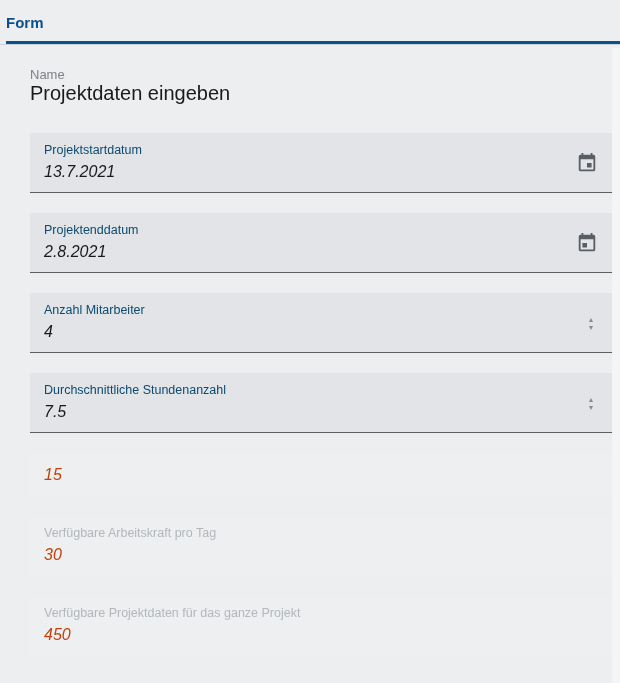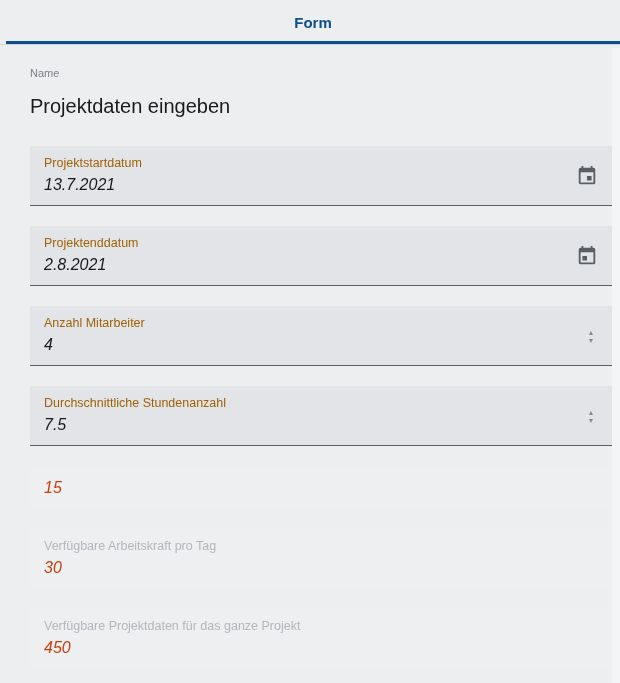--- a/index.html
+++ b/index.html
@@ -1,28 +1,28 @@
 <!DOCTYPE html>
 <html><head>
   <meta charset="utf-8">
   <style>
     * { box-sizing: border-box; margin: 0; padding: 0; font-family: Arial, Helvetica, sans-serif; }
     body { background: #eceef0; width: 620px; height: 683px; overflow: hidden; }
     
     .tab-bar { border-bottom: 1px solid #cfd3d7; }
-    .tab { text-align: center; font-weight: 600; color: #0d4f8b; font-size: 15px; padding: 14px 0 10px 0; border-bottom: 3px solid #0d4f8b; margin-left: 6px; margin-right: 0; }
+    .tab { text-align: left; font-weight: 600; color: #0d4f8b; font-size: 15px; padding: 14px 0 10px 0; border-bottom: 3px solid #0d4f8b; margin-left: 6px; margin-right: 0; }
     
     .content { padding: 22px 8px 20px 30px; overflow-y: auto; height: calc(683px - 48px); }
     
-    .name-label { color: #7d8186; font-size: 11px; margin-bottom: 16px; }
+    .name-label { color: #7d8186; font-size: 13px; margin-bottom: 0; }
     .name-value { color: #1a1a1a; font-size: 20px; margin-bottom: 28px; }
     
     .field { background: #e2e4e7; border-bottom: 1px solid #5a5f64; padding: 10px 14px 8px 14px; margin-bottom: 20px; position: relative; }
     .field.readonly { background: #edeff1; border-bottom: 1px solid transparent; }
-    .field-label { color: #a16207; font-size: 12.5px; margin-bottom: 3px; }
+    .field-label { color: #0c4a6e; font-size: 12.5px; margin-bottom: 3px; }
     .field.readonly .field-label { color: #b3b7bb; }
     .field-value { color: #1a1a1a; font-size: 16px; line-height: 1.5; min-height: 24px; font-style: italic; }
     .field.readonly .field-value { color: #c2410c; }
     
     .field-icon { position: absolute; right: 14px; top: 50%; transform: translateY(-50%); color: #5a5f64; }
     .field-icon svg { display: block; }
     
     .calendar-icon { width: 22px; height: 22px; }
     .stepper-icon { width: 14px; display: flex; flex-direction: column; gap: 1px; align-items: center; }
     .stepper-icon .tri { font-size: 7px; line-height: 7px; color: #888c91; }

